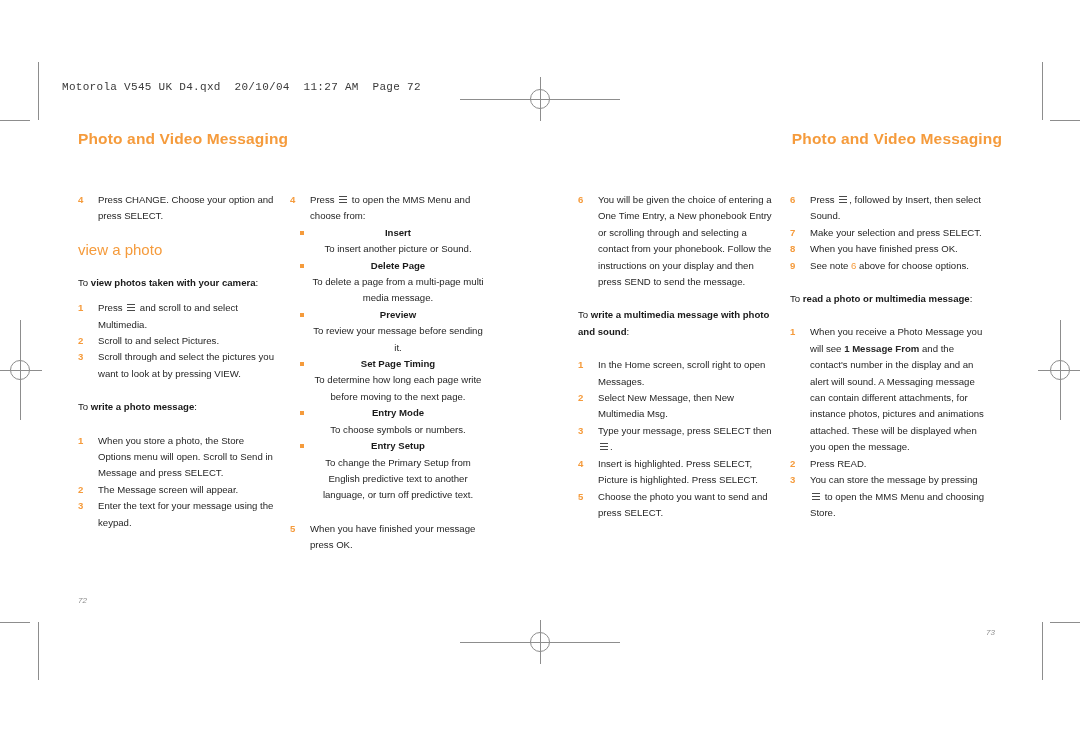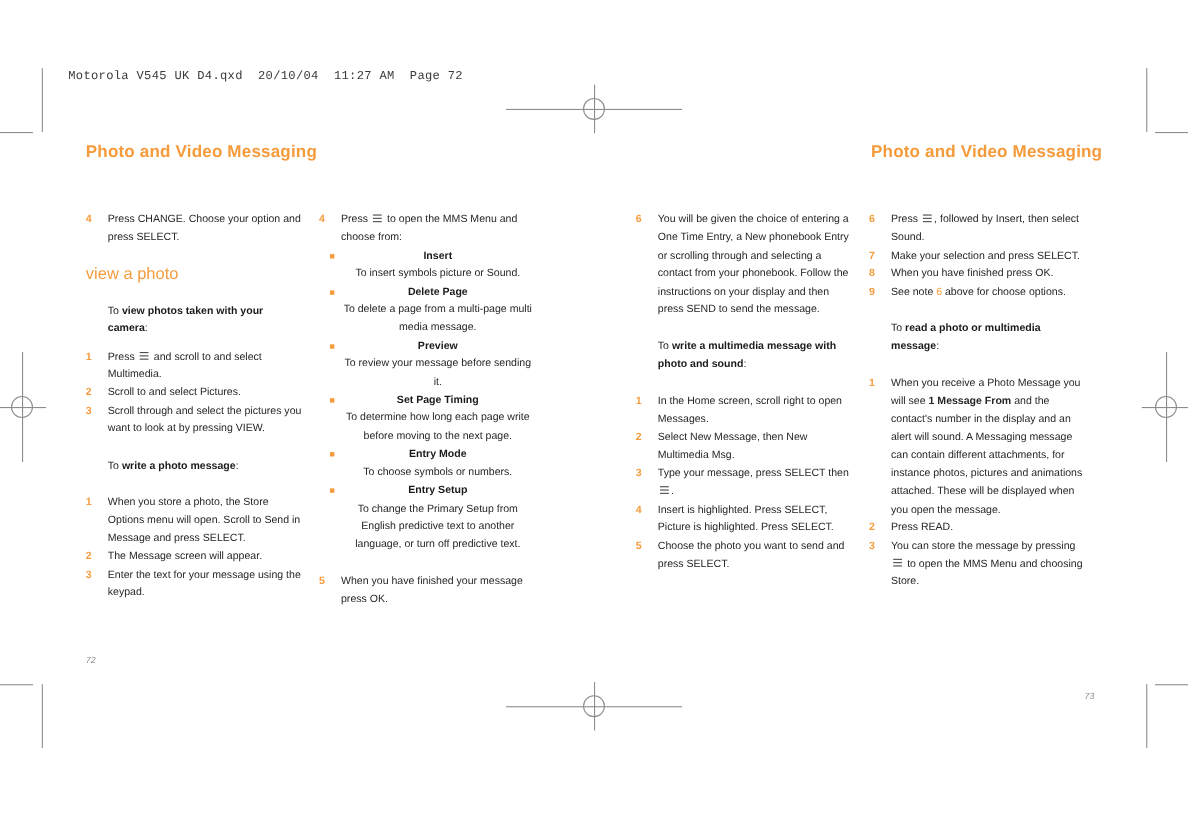--- a/index.html
+++ b/index.html
@@ -53,21 +53,21 @@
     height: 1px;
     width: 100%;
     margin-top: -0.5px;
     background: #8d8d8d;
   }
 
   
   .slug {
     position: absolute;
     left: 62px;
-    top: 64px;
+    top: 81px;
     font-family: "Liberation Mono", monospace;
     font-size: 11px;
     color: #3a3a3a;
     letter-spacing: 0.3px;
     white-space: pre;
   }
 
   
   .page {
     position: absolute;
@@ -101,21 +101,20 @@
     font-size: 15px;
     color: #f59b3c;
     line-height: 16px;
     margin: 0;
   }
 
   .lead-in {
     font-size: 9.6px;
     line-height: 16.4px;
     color: #1a1a1a;
-    margin-left: 20px;
   }
   .lead-in b { font-weight: bold; }
 
   
   ol.steps {
     list-style: none;
     margin: 0;
     padding: 0;
   }
   ol.steps > li {
@@ -297,21 +296,21 @@
         <li>
           <span class="num">4</span>
           <span><span>Press </span><span class="menu-key"><i></i><i></i><i></i></span><span> to open the MMS Menu and choose from:</span></span>
         </li>
       </ol>
 
       <ul class="bullets">
         <li>
           <span class="sq"></span>
           <span class="term">Insert</span>
-          <span class="def">To insert symbols picture or Sound.</span>
+          <span class="def">To insert another picture or Sound.</span>
         </li>
         <li>
           <span class="sq"></span>
           <span class="term">Delete Page</span>
           <span class="def">To delete a page from a multi-page multi media message.</span>
         </li>
         <li>
           <span class="sq"></span>
           <span class="term">Preview</span>
           <span class="def">To review your message before sending it.</span>

